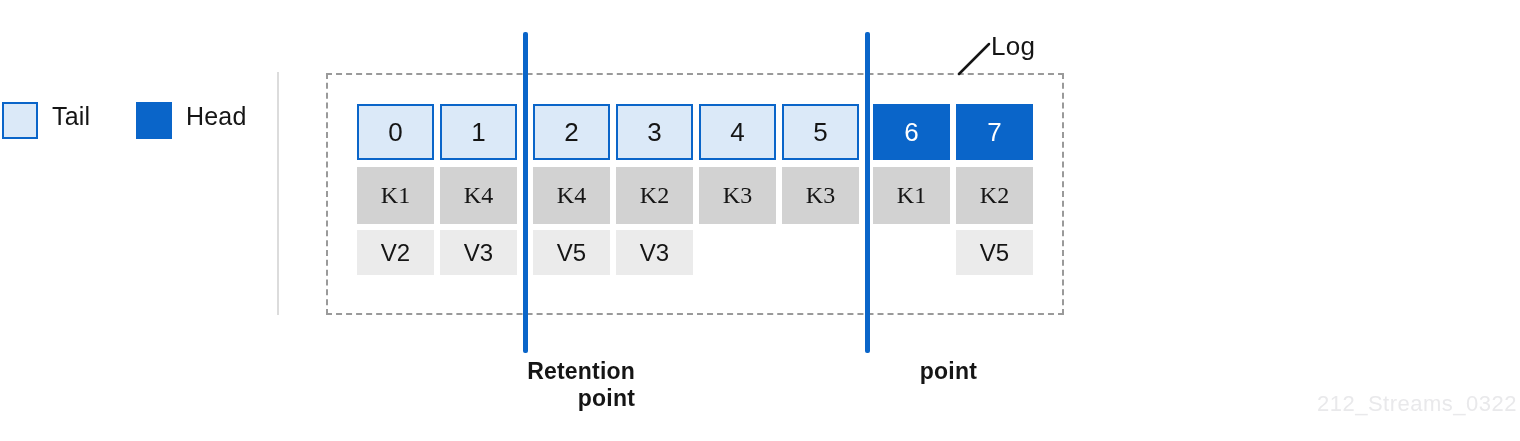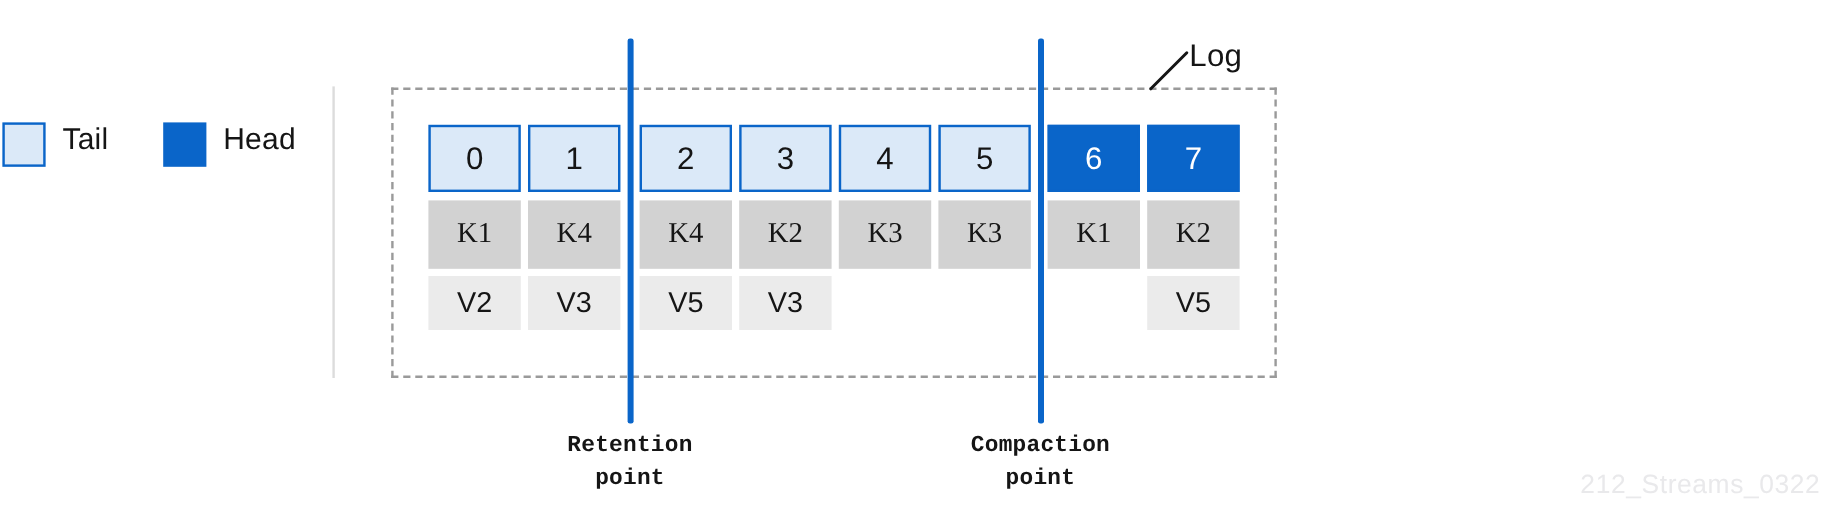--- a/index.html
+++ b/index.html
@@ -75,24 +75,23 @@
     position: absolute; top: 32px;
     width: 5px; height: 321px;
     background: var(--head-blue, #0066cc);
     border-radius: 2px;
   }
 
   
   .point-label {
     position: absolute; top: 358px;
     width: 220px;
-    text-align: center;
-    font-size: 19px; font-weight: 700; line-height: 27px;
+    text-align: right;
+    font-size: 23px; font-weight: 700; line-height: 27px;
     letter-spacing: 0.2px;
-    font-family: Liberation Mono, monospace;
   }
   .pl-line { display: block; }
 
   
   .watermark {
     position: absolute;
     right: 3px; top: 391px;
     font-size: 22px;
     color: var(--watermark-gray, #e9e9eb);
     letter-spacing: 0.5px;
@@ -164,19 +163,18 @@
 
   <div class="marker-line" style="left:523px"></div>
   <div class="marker-line" style="left:865px"></div>
 
   <div class="point-label" style="left:415px">
     <span class="pl-line">Retention</span>
     <span class="pl-line">point</span>
   </div>
 
   <div class="point-label" style="left:757px">
-    <span class="pl-line">Compaction</span>
     <span class="pl-line">point</span>
   </div>
 
   <div class="watermark">212_Streams_0322</div>
 
 </div>
 
 </body></html>

